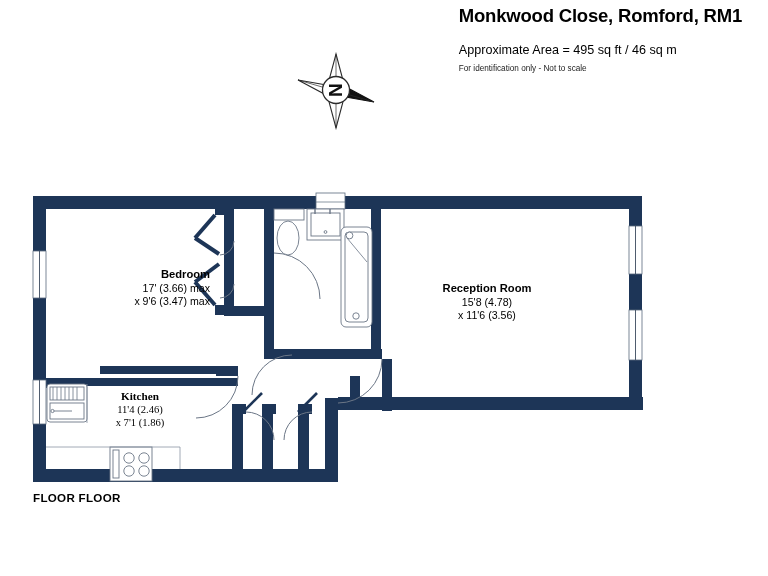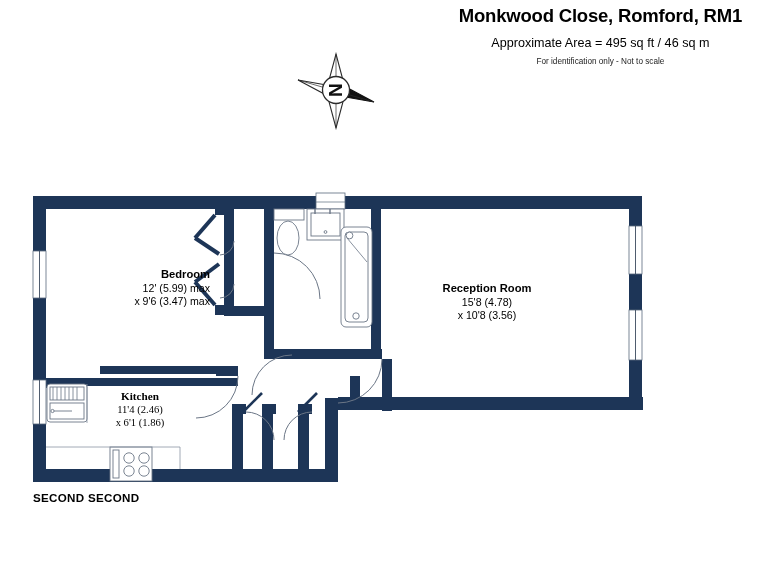--- a/index.html
+++ b/index.html
@@ -8,23 +8,23 @@
     width:768px;height:576px;
     background:#ffffff;
     font-family:"Liberation Sans", sans-serif;
     color:#000000;
     overflow:hidden;
     position:relative;
   }
   #page{position:relative;width:768px;height:576px;}
 
   
-  .header{position:absolute;right:26px;top:4px;text-align:center;}
+  .header{position:absolute;right:26px;top:4px;text-align:left;}
   .title{font-size:18.5px;font-weight:bold;letter-spacing:-0.2px;color:#000;line-height:1.25;}
-  .area{font-size:12.6px;color:#000;margin-top:9px;line-height:1.2;}
+  .area{font-size:12.6px;color:#000;margin-top:16px;line-height:1.2;}
   .ident{font-size:8.2px;color:#222;margin-top:6px;line-height:1.2;}
 
   
   .compass{position:absolute;left:294px;top:52px;width:84px;height:78px;}
 
   
   .plan{position:absolute;left:0;top:0;width:768px;height:576px;pointer-events:none;}
 
   
   .rlabel{position:absolute;text-align:center;line-height:1.22;}
@@ -209,37 +209,37 @@
 
     <g fill="none" stroke="#8a94a3" stroke-width="0.8">
       <path d="M46,447 L180,447"></path>
       <path d="M180,447 L180,469"></path>
       <path d="M87,384 L87,423"></path>
     </g>
   </svg>
 
   <div class="rlabel" id="label-bedroom">
     <div class="rname">Bedroom</div>
-    <div class="rdim">12' (5.99) max</div>
+    <div class="rdim">17' (3.66) max</div>
     <div class="rdim">x 9'6 (3.47) max</div>
   </div>
 
   <div class="rlabel" id="label-reception">
     <div class="rname">Reception Room</div>
     <div class="rdim">15'8 (4.78)</div>
-    <div class="rdim">x 10'8 (3.56)</div>
+    <div class="rdim">x 11'6 (3.56)</div>
   </div>
 
   <div class="rlabel" id="label-kitchen">
     <div class="rname">Kitchen</div>
     <div class="rdim">11'4 (2.46)</div>
-    <div class="rdim">x 6'1 (1.86)</div>
-  </div>
-
-  <div class="floorcap">SECOND SECOND</div>
+    <div class="rdim">x 7'1 (1.86)</div>
+  </div>
+
+  <div class="floorcap">FLOOR FLOOR</div>
 
   <div class="footer">
 
     
 
     
 
     
   </div>
 

